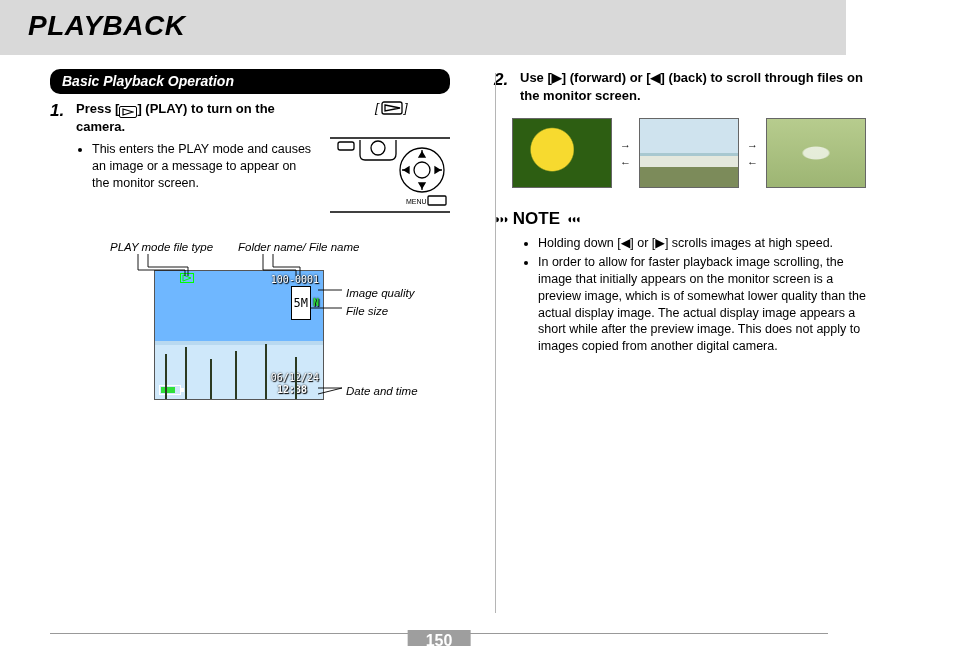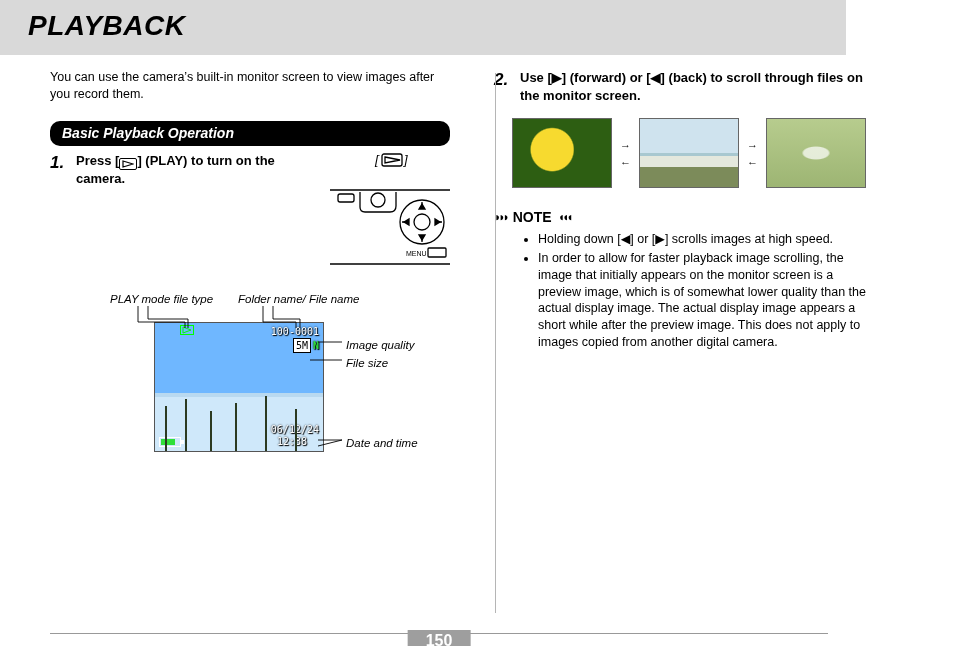--- a/index.html
+++ b/index.html
@@ -23,72 +23,76 @@
   .step-row { display: flex; align-items: flex-start; gap: 14px; }
   .camera-diag { width: 120px; flex: 0 0 120px; }
   .camera-diag svg { display: block; }
   .annot { position: relative; margin: 20px 0 0 28px; height: 210px; font-style: italic; font-size: 11.5px; }
   .annot .label { position: absolute; white-space: nowrap; }
   .annot .thumb { position: absolute; left: 76px; top: 30px; width: 170px; height: 130px; background: linear-gradient(#6fb7ff 0 55%, #b9d9f0 55% 58%, #cfe8fa 58% 100%); border: 1px solid #555; }
   .annot .thumb .osd { position: absolute; font-family: monospace; font-size: 10px; font-style: normal; color: #fff; text-shadow: 0 0 2px #000, 1px 1px 1px #000; }
   .annot .thumb .play-ico { left: 25px; top: 2px; }
   .annot .thumb .ffn { right: 4px; top: 2px; }
   .annot .thumb .sizeq { right: 4px; top: 15px; display:flex; gap:0; align-items:center;}
-  .annot .thumb .sizeq .sbox { background:#fff; color:#000; font-size:10px; padding:0 2px; border:1px solid #000; text-shadow:none;}
+  .annot .thumb .sizeq .sbox { background:#fff; color:#000; font-size:12px; padding:8px 2px; border:1px solid #000; text-shadow:none;}
   .annot .thumb .date { right: 4px; bottom: 14px; padding-left: 8px; }
-  .annot .thumb .time { right: 16px; bottom: 2px; }
+  .annot .thumb .time { right: 16px; bottom: 2px; font-weight: bold; }
   .annot .thumb .palms { position:absolute; bottom:0; left:0; right:0; height:60px; }
   .annot .thumb .palms .p { position:absolute; bottom:0; width:2px; background:#2b3a21; }
   .annot .thumb .battery { position:absolute; left:4px; bottom:4px; width:22px; height:10px; border:1px solid #fff; }
   .annot .thumb .battery::after { content:""; position:absolute; right:-4px; top:2px; width:3px; height:4px; background:#fff;}
   .annot .thumb .battery .fill { position:absolute; left:1px; top:1px; bottom:1px; width:70%; background:#2fe03a;}
   .annot svg.lines { position: absolute; left: 0; top: 0; }
   .scroll-figs { display: flex; align-items: center; gap: 8px; margin: 14px 0 20px 18px; }
   .scroll-figs .img { width: 100px; height: 70px; border: 1px solid #666; }
   .scroll-figs .arrcol { display:flex; flex-direction:column; gap:6px; font-size:11px; line-height:1;}
   .img.flower { background: radial-gradient(circle at 40% 45%, #f7da2f 0 30%, #2d5e12 32%);}
   .img.mountain { background: linear-gradient(#cfe3ee 0 50%, #a8c8d0 50% 55%, #e4e8dd 55% 70%, #7c8b5a 70% 100%);}
   .img.dragonfly { background: linear-gradient(#b7cc8e, #9db573); position:relative;}
   .img.dragonfly::after{content:""; position:absolute; left:20%; top:30%; width:60%; height:40%; background: radial-gradient(ellipse at center, rgba(255,255,255,0.7) 0 30%, transparent 35%);}
   .note-head { display:flex; align-items:center; gap:6px; margin: 4px 0 4px 0;}
   .note-head .wing { font-size: 12px; letter-spacing:-3px;}
-  .note-head .lbl { font-weight:bold; font-size:14px;}
+  .note-head .lbl { font-weight:bold; font-size:17px;}
   .note-list { margin-left: 30px; font-size: 12.5px; }
   .note-list li { list-style: disc; margin-left: 14px; margin-bottom: 2px; }
   .footer { position: absolute; left: 50px; right: 18px; bottom: 12px; }
   .footer .hr { border-top: 1px solid #999; margin-bottom: 0; }
   .footer .pagebox { position:absolute; left: 50%; transform: translateX(-50%); top: -3px; background:#9e9e9e; color:#fff; font-weight:bold; font-size:16px; padding: 2px 18px; }
   .play-inline { display:inline-flex; align-items:center; vertical-align:-3px; border:1.5px solid #000; border-radius:2px; padding:1px 2px;}
   .play-inline svg { display:block;}
 </style>
 </head>
 <body>
 
 <div class="page">
   <div class="title-bar">
     <h1>PLAYBACK</h1>
   </div>
 
   <div class="content">
     <div class="vsep"></div>
 
     <div class="col left">
-      <p class="intro">You can use the camera’s built-in monitor screen to view images after you record them.</p>
 
       <div class="section-head">Basic Playback Operation</div>
 
       <div class="step-row">
         <div class="step" style="flex:1">
           <div class="num">1.</div>
           <div class="step-body">
             <span>Press [</span><span class="play-inline">
                 <svg width="12" height="8">
                   <polygon points="1,1 11,4 1,7" fill="none" stroke="#000" stroke-width="1.2"></polygon>
                 </svg>
               </span><span>] (PLAY) to turn on the camera.</span>
+            <span class="sub">
+              <ul>
+                  <li>This enters the PLAY mode and causes an image or a message to appear on the monitor screen.</li>
+                </ul>
+            </span>
           </div>
         </div>
         <div class="camera-diag">
           <svg width="120" height="120" viewBox="0 0 120 120">
             <g stroke="#000" stroke-width="1.3" fill="none">
               <text x="45" y="12" font-style="italic" font-size="13" fill="#000" stroke="none">[</text>
               <rect x="52" y="2" width="20" height="12" rx="2"></rect>
               <polygon points="55,5 70,8 55,11"></polygon>
               <text x="74" y="12" font-style="italic" font-size="13" fill="#000" stroke="none">]</text>
               <path d="M 0 38 L 120 38"></path>

